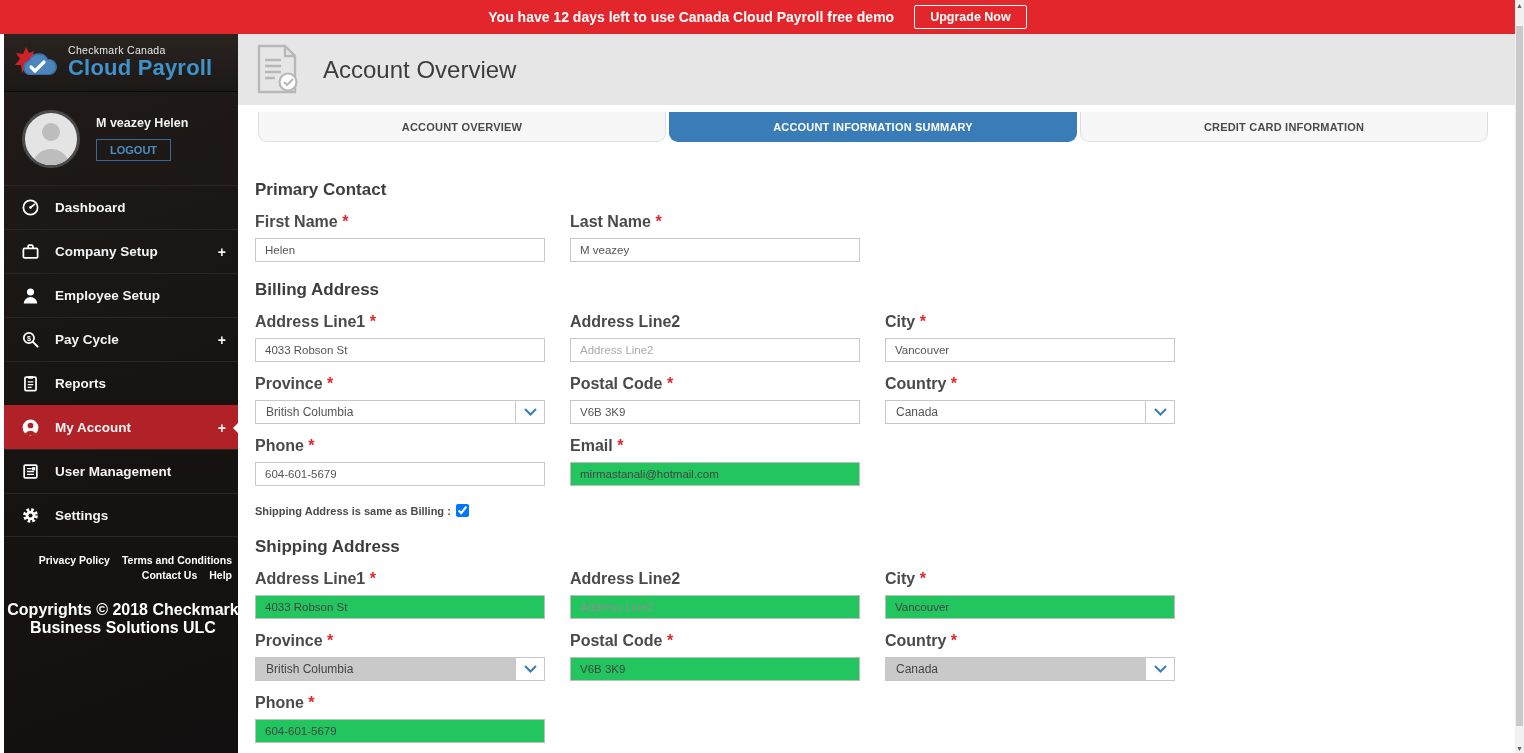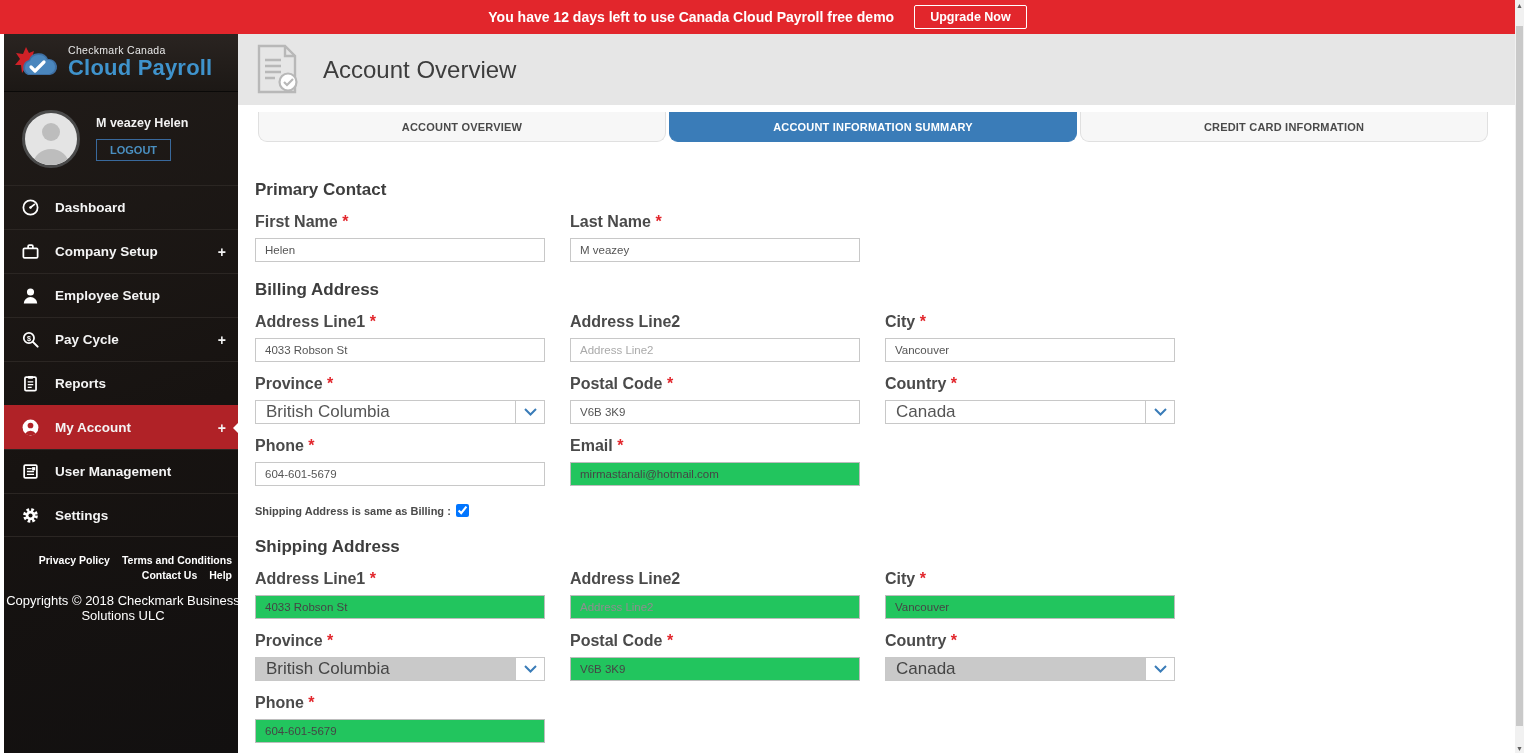--- a/index.html
+++ b/index.html
@@ -41,21 +41,21 @@
   .nav-icon { width:20px; height:20px; margin-right:15px; display:flex; align-items:center; justify-content:center; }
   .nav-label { font-size:13.5px; font-weight:bold; color:#f4f4f4; }
   .nav-plus { margin-left:auto; font-size:14px; font-weight:bold; color:#f4f4f4; }
   .nav-item.active { background:#b02227; border-top-color:#b02227; }
   .nav-item.active .notch { position:absolute; right:0; top:50%; margin-top:-9px; width:0; height:0;
               border-top:9px solid transparent; border-bottom:9px solid transparent; border-right:9px solid #fff; }
 
   .side-footer { position:absolute; left:0; top:520px; width:238px; text-align:center; }
   .side-links { display:flex; flex-wrap:wrap; justify-content:flex-end; column-gap:12px; row-gap:3px; padding:0 10px; }
   .side-link { font-size:10.5px; font-weight:bold; color:#fff; cursor:pointer; }
-  .copyright { margin-top:12px; font-size:13px; font-weight:normal; color:#fff; }
+  .copyright { margin-top:20px; font-size:16px; font-weight:bold; color:#fff; }
 
   
   .main { position:absolute; left:238px; top:34px; width:1277px; height:719px; background:#fff; }
   .page-header { height:71px; background:#e6e6e6; display:flex; align-items:center; padding-left:17px; }
   .doc-icon { width:46px; height:52px; margin-right:22px; }
   .page-title { font-size:24px; color:#3d3d3d; }
 
   .tabs { display:flex; gap:3px; margin:7px 27px 0 20px; }
   .tab { flex:1; height:30px; display:flex; align-items:center; justify-content:center;
          background:#f7f7f7; border:1px solid #e0e0e0; border-top:none; border-radius:0 0 9px 9px;
@@ -72,21 +72,21 @@
   .field { width:290px; }
   .field label { display:block; font-size:16px; font-weight:bold; color:#4a4a4a; margin-bottom:7px; }
   .req { color:#e2262c; }
   .tinput { width:100%; height:24px; border:1px solid #c8c8c8; padding:0 9px; font-family:inherit;
             font-size:11.5px; color:#555; background:#fff; }
   .tinput::placeholder { color:#aaa; }
   .tinput.dis { background:#22c55e; border-color:#bdbdbd; color:#454545; }
   .tinput.dis::placeholder { color:#8f8f8f; }
 
   .select { display:flex; height:24px; border:1px solid #c8c8c8; background:#fff; cursor:pointer; }
-  .sel-value { flex:1; display:flex; align-items:center; padding-left:10px; font-size:17px; color:#555; }
+  .sel-value { flex:1; display:flex; align-items:center; padding-left:10px; font-size:12px; color:#555; }
   .sel-arrow { width:29px; border-left:1px solid #c8c8c8; display:flex; align-items:center; justify-content:center; background:#fff; }
   .select.dis .sel-value { background:#c9c9c9; color:#454545; }
 
   .chk-row { margin-top:18px; display:flex; align-items:center; font-size:11px; font-weight:bold; color:#4a4a4a; }
   .chk-row input { margin-left:5px; width:13px; height:13px; }
 
   .btn-row { display:flex; gap:26px; margin-top:14px; }
   .btn { height:27px; font-family:inherit; font-size:15px; font-weight:bold; letter-spacing:.3px; cursor:pointer; }
   .btn-submit { width:130px; background:#a2a2a2; border:1px solid #a2a2a2; color:#cdcdcd; }
   .btn-clear  { width:133px; background:#fff; border:1px solid #2e2e2e; color:#333; }

